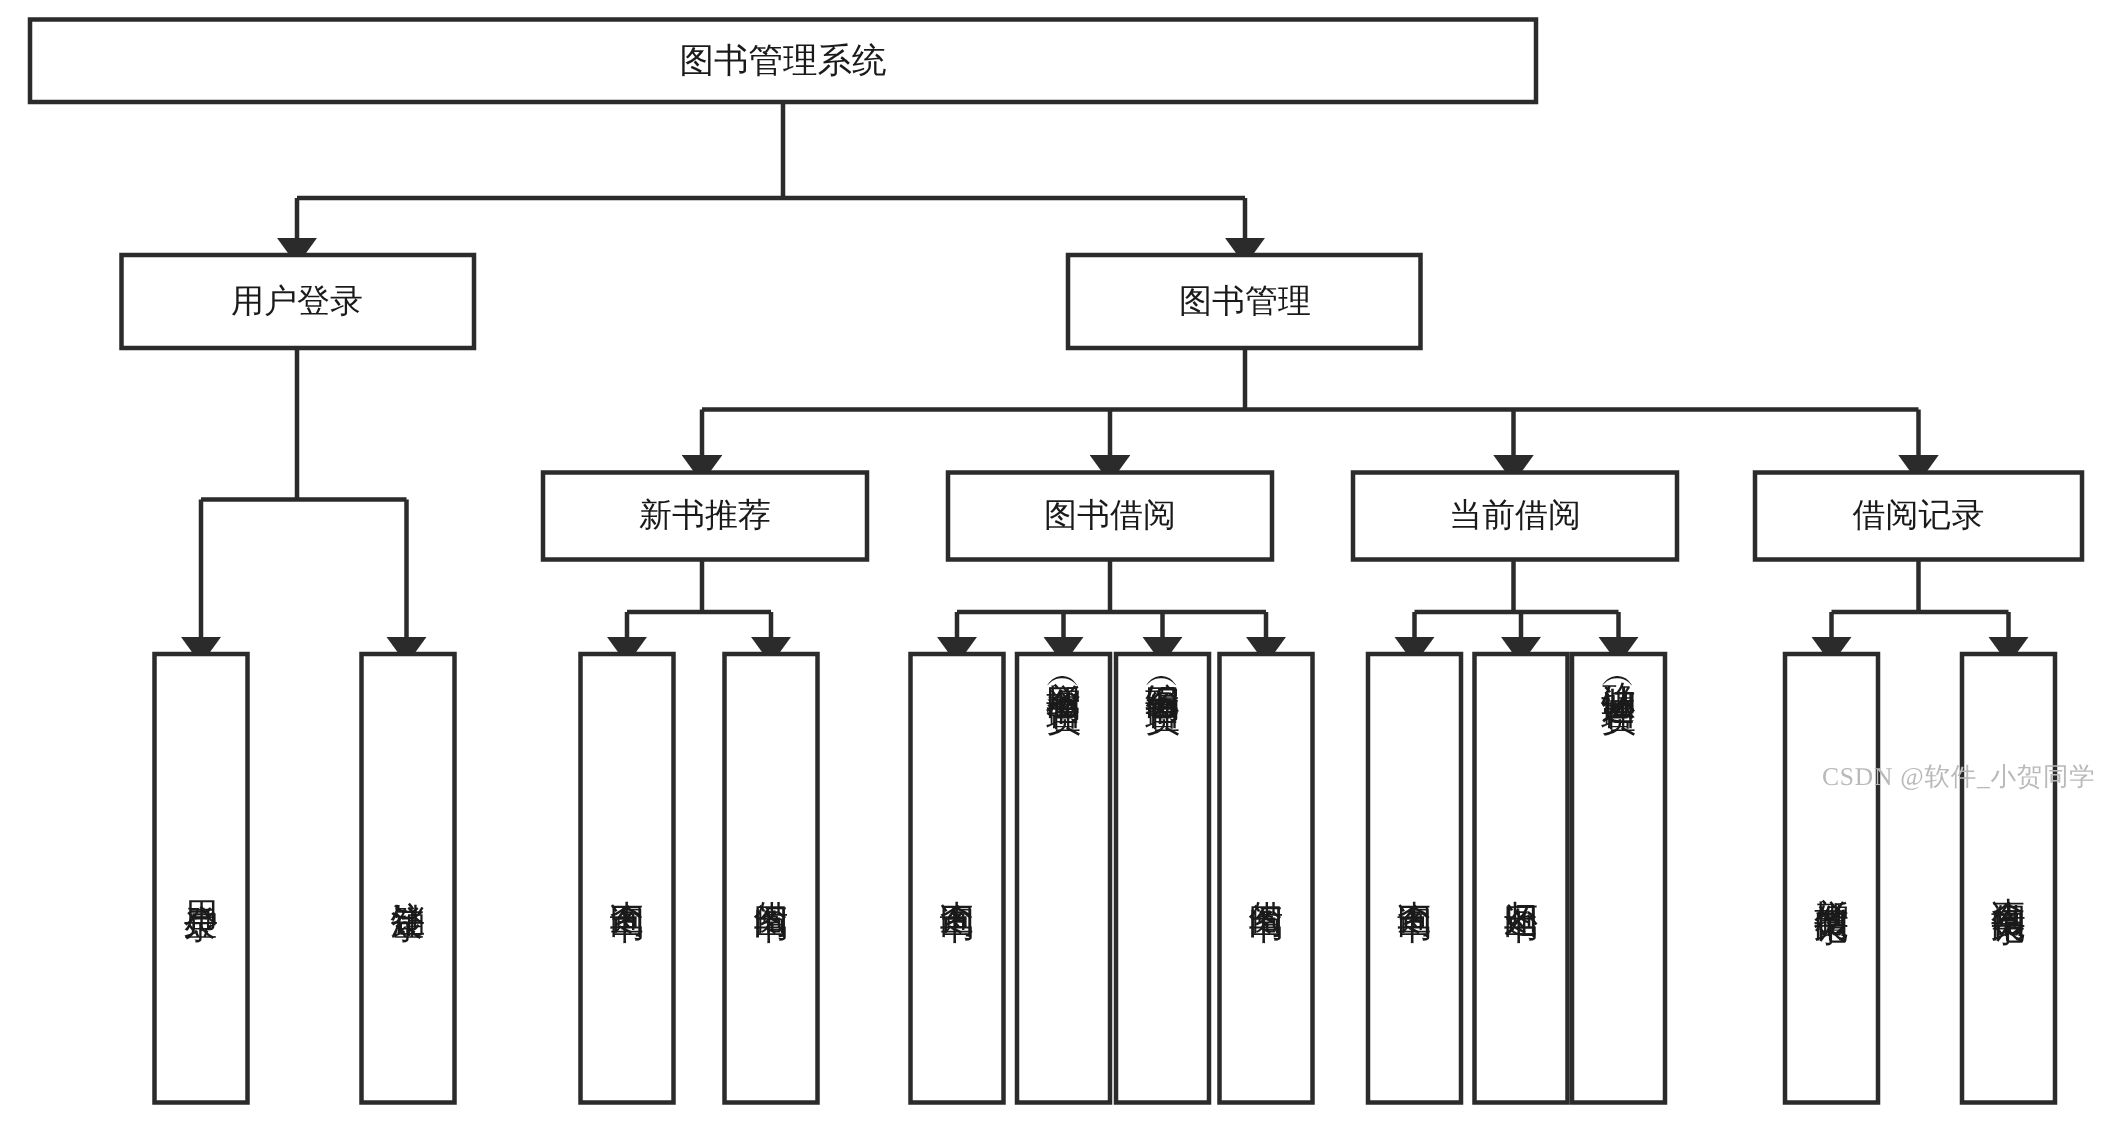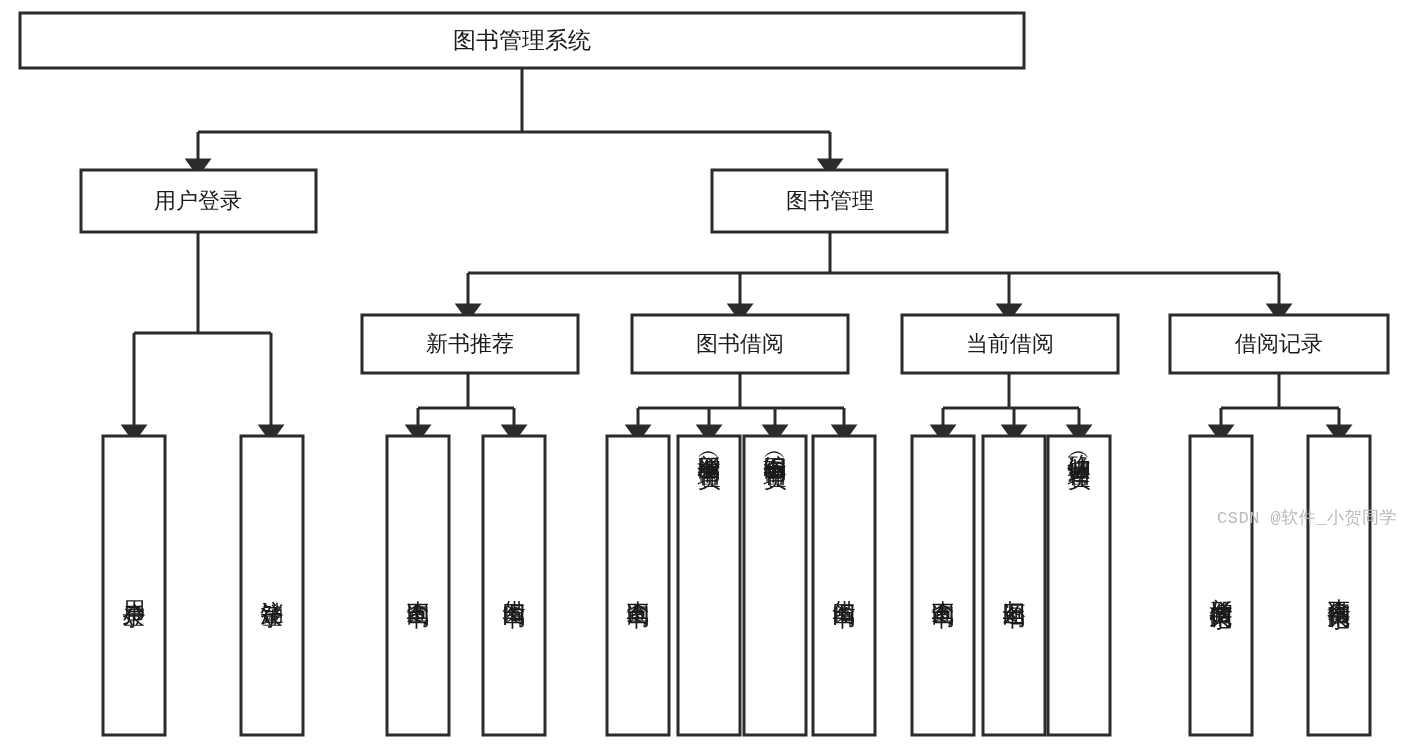--- a/index.html
+++ b/index.html
@@ -70,21 +70,21 @@
     font-size: 23px;
     line-height: 1.18;
     color: #1a1a1a;
     letter-spacing: 2px;
     white-space: nowrap;
   }
   .watermark {
     position: absolute;
     right: 8px;
     bottom: 4px;
-    font-family: Liberation Mono, monospace;
+    font-family: Liberation Serif, serif;
     font-size: 17px;
     color: #b9b9b9;
     letter-spacing: 0.5px;
     user-select: none;
   }
 </style>
 </head>
 <body>
 
 <div id="diagram-root">

